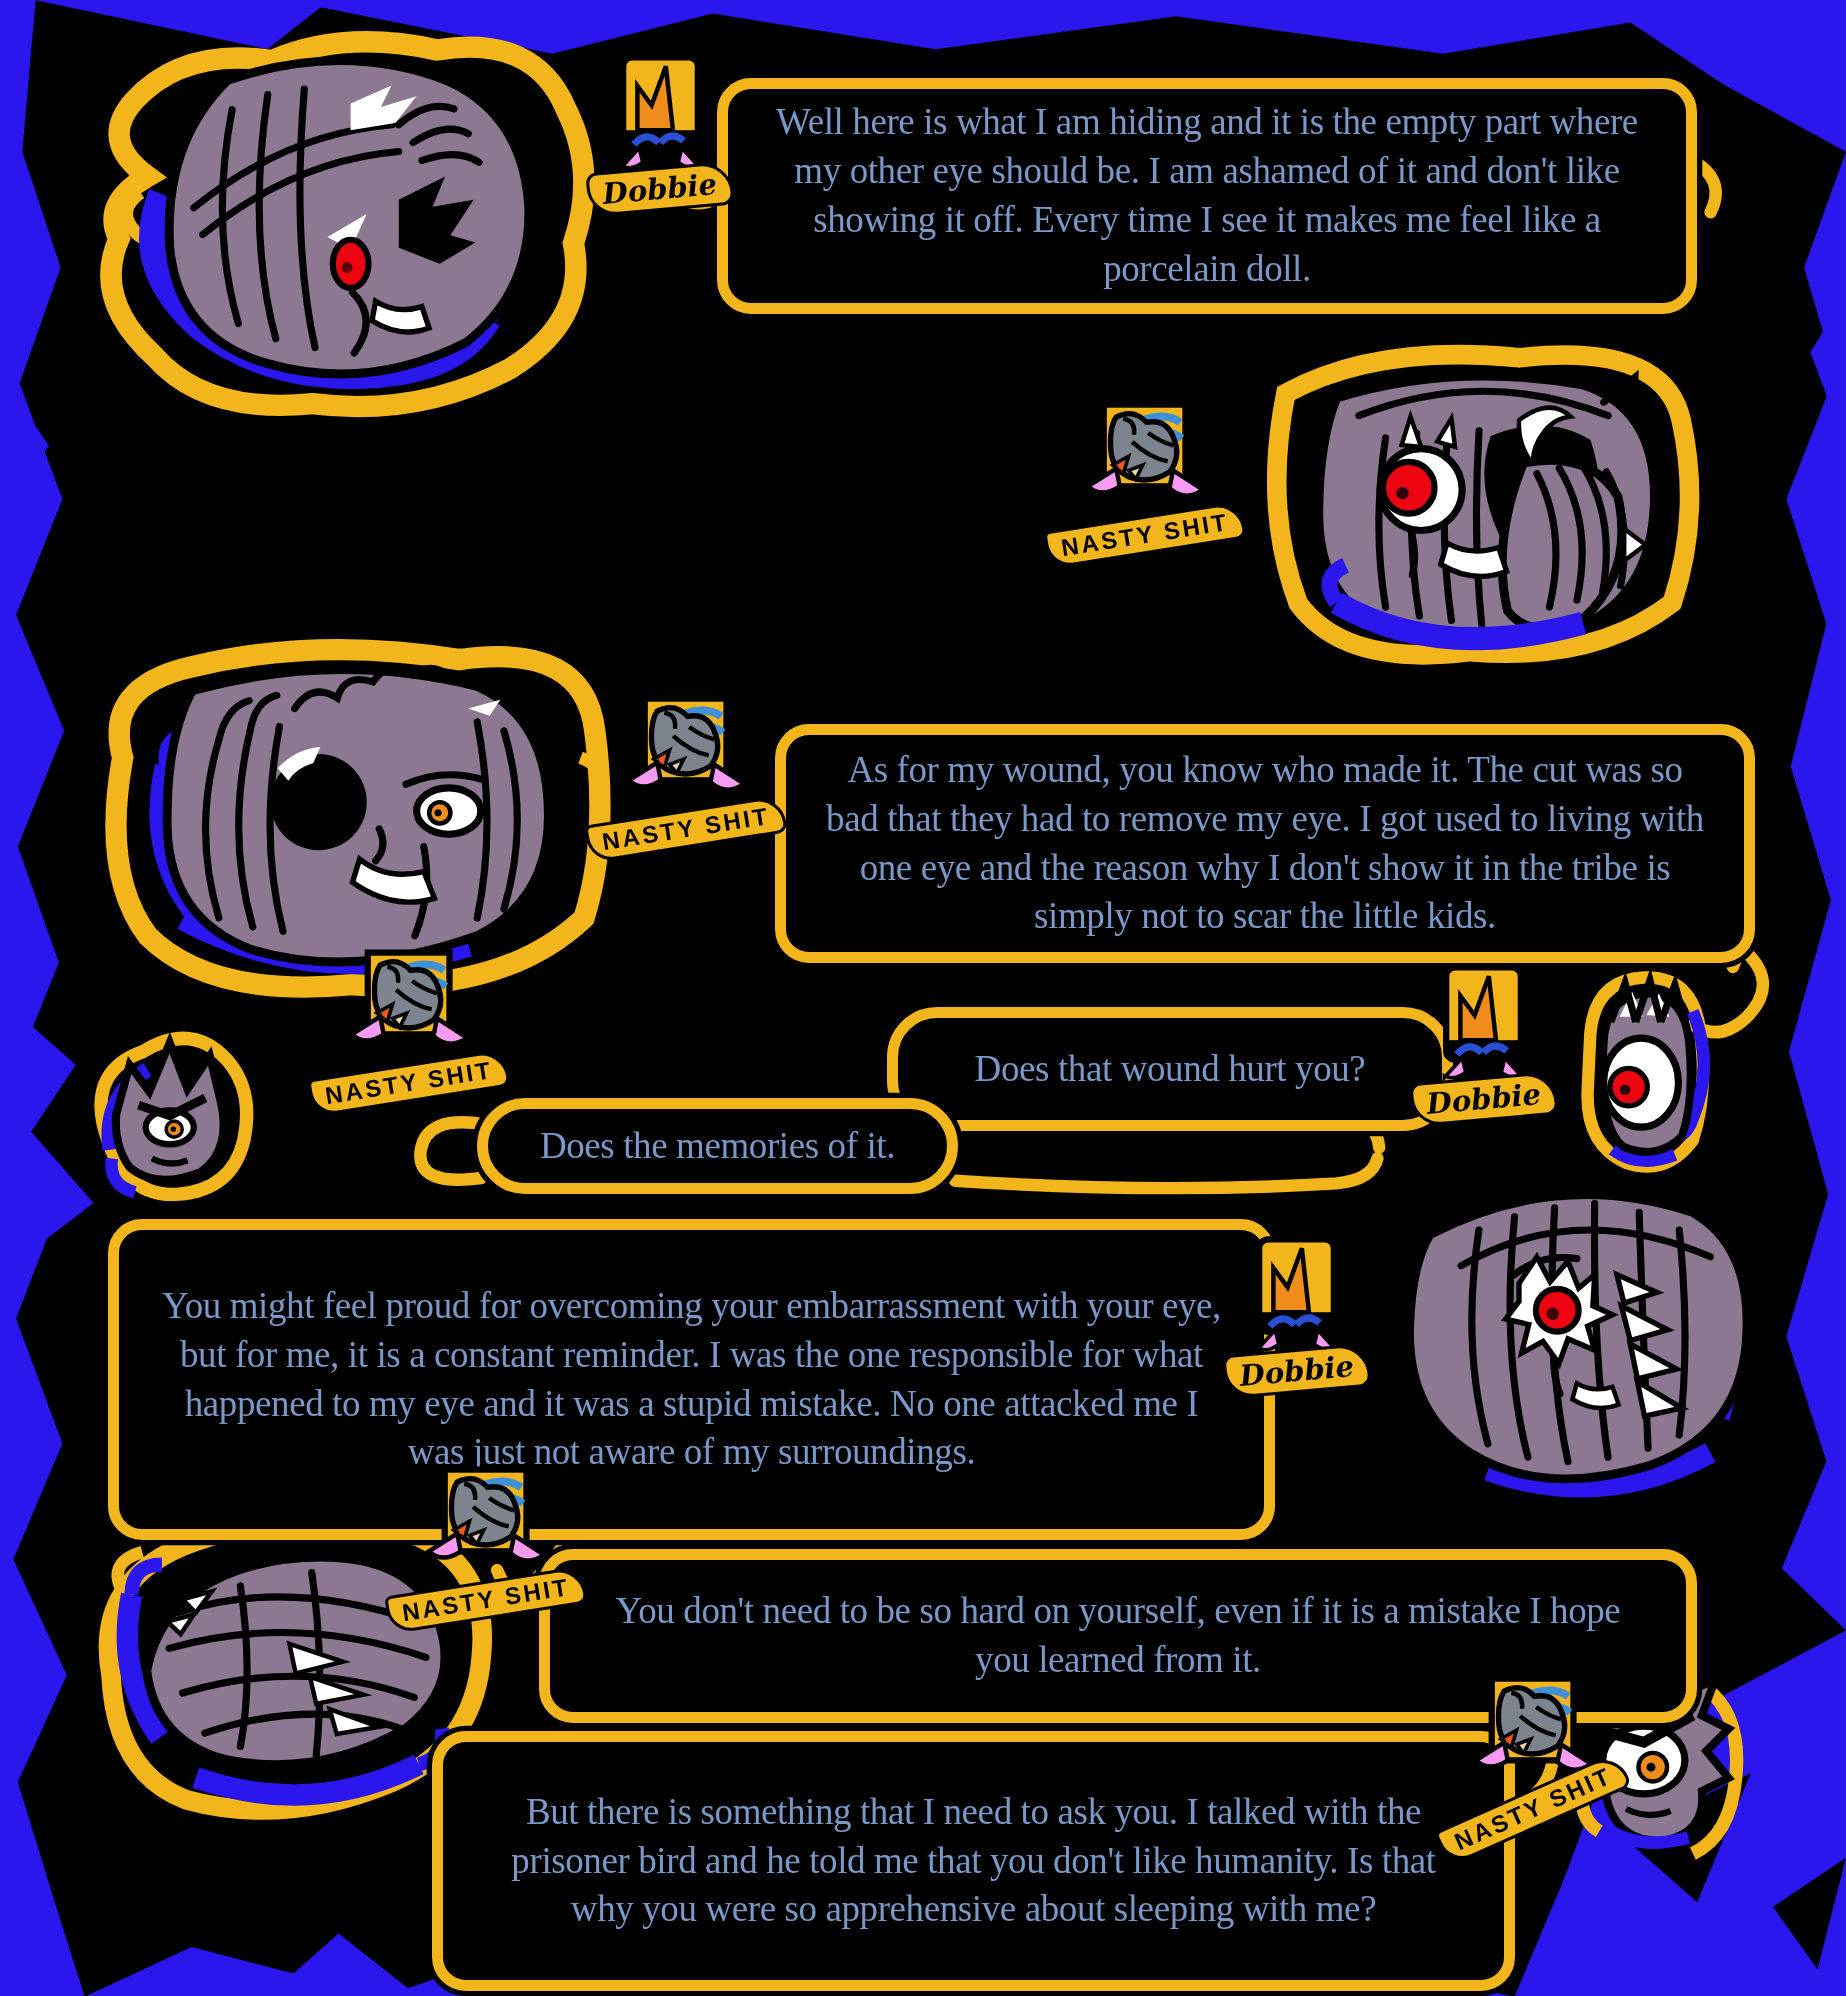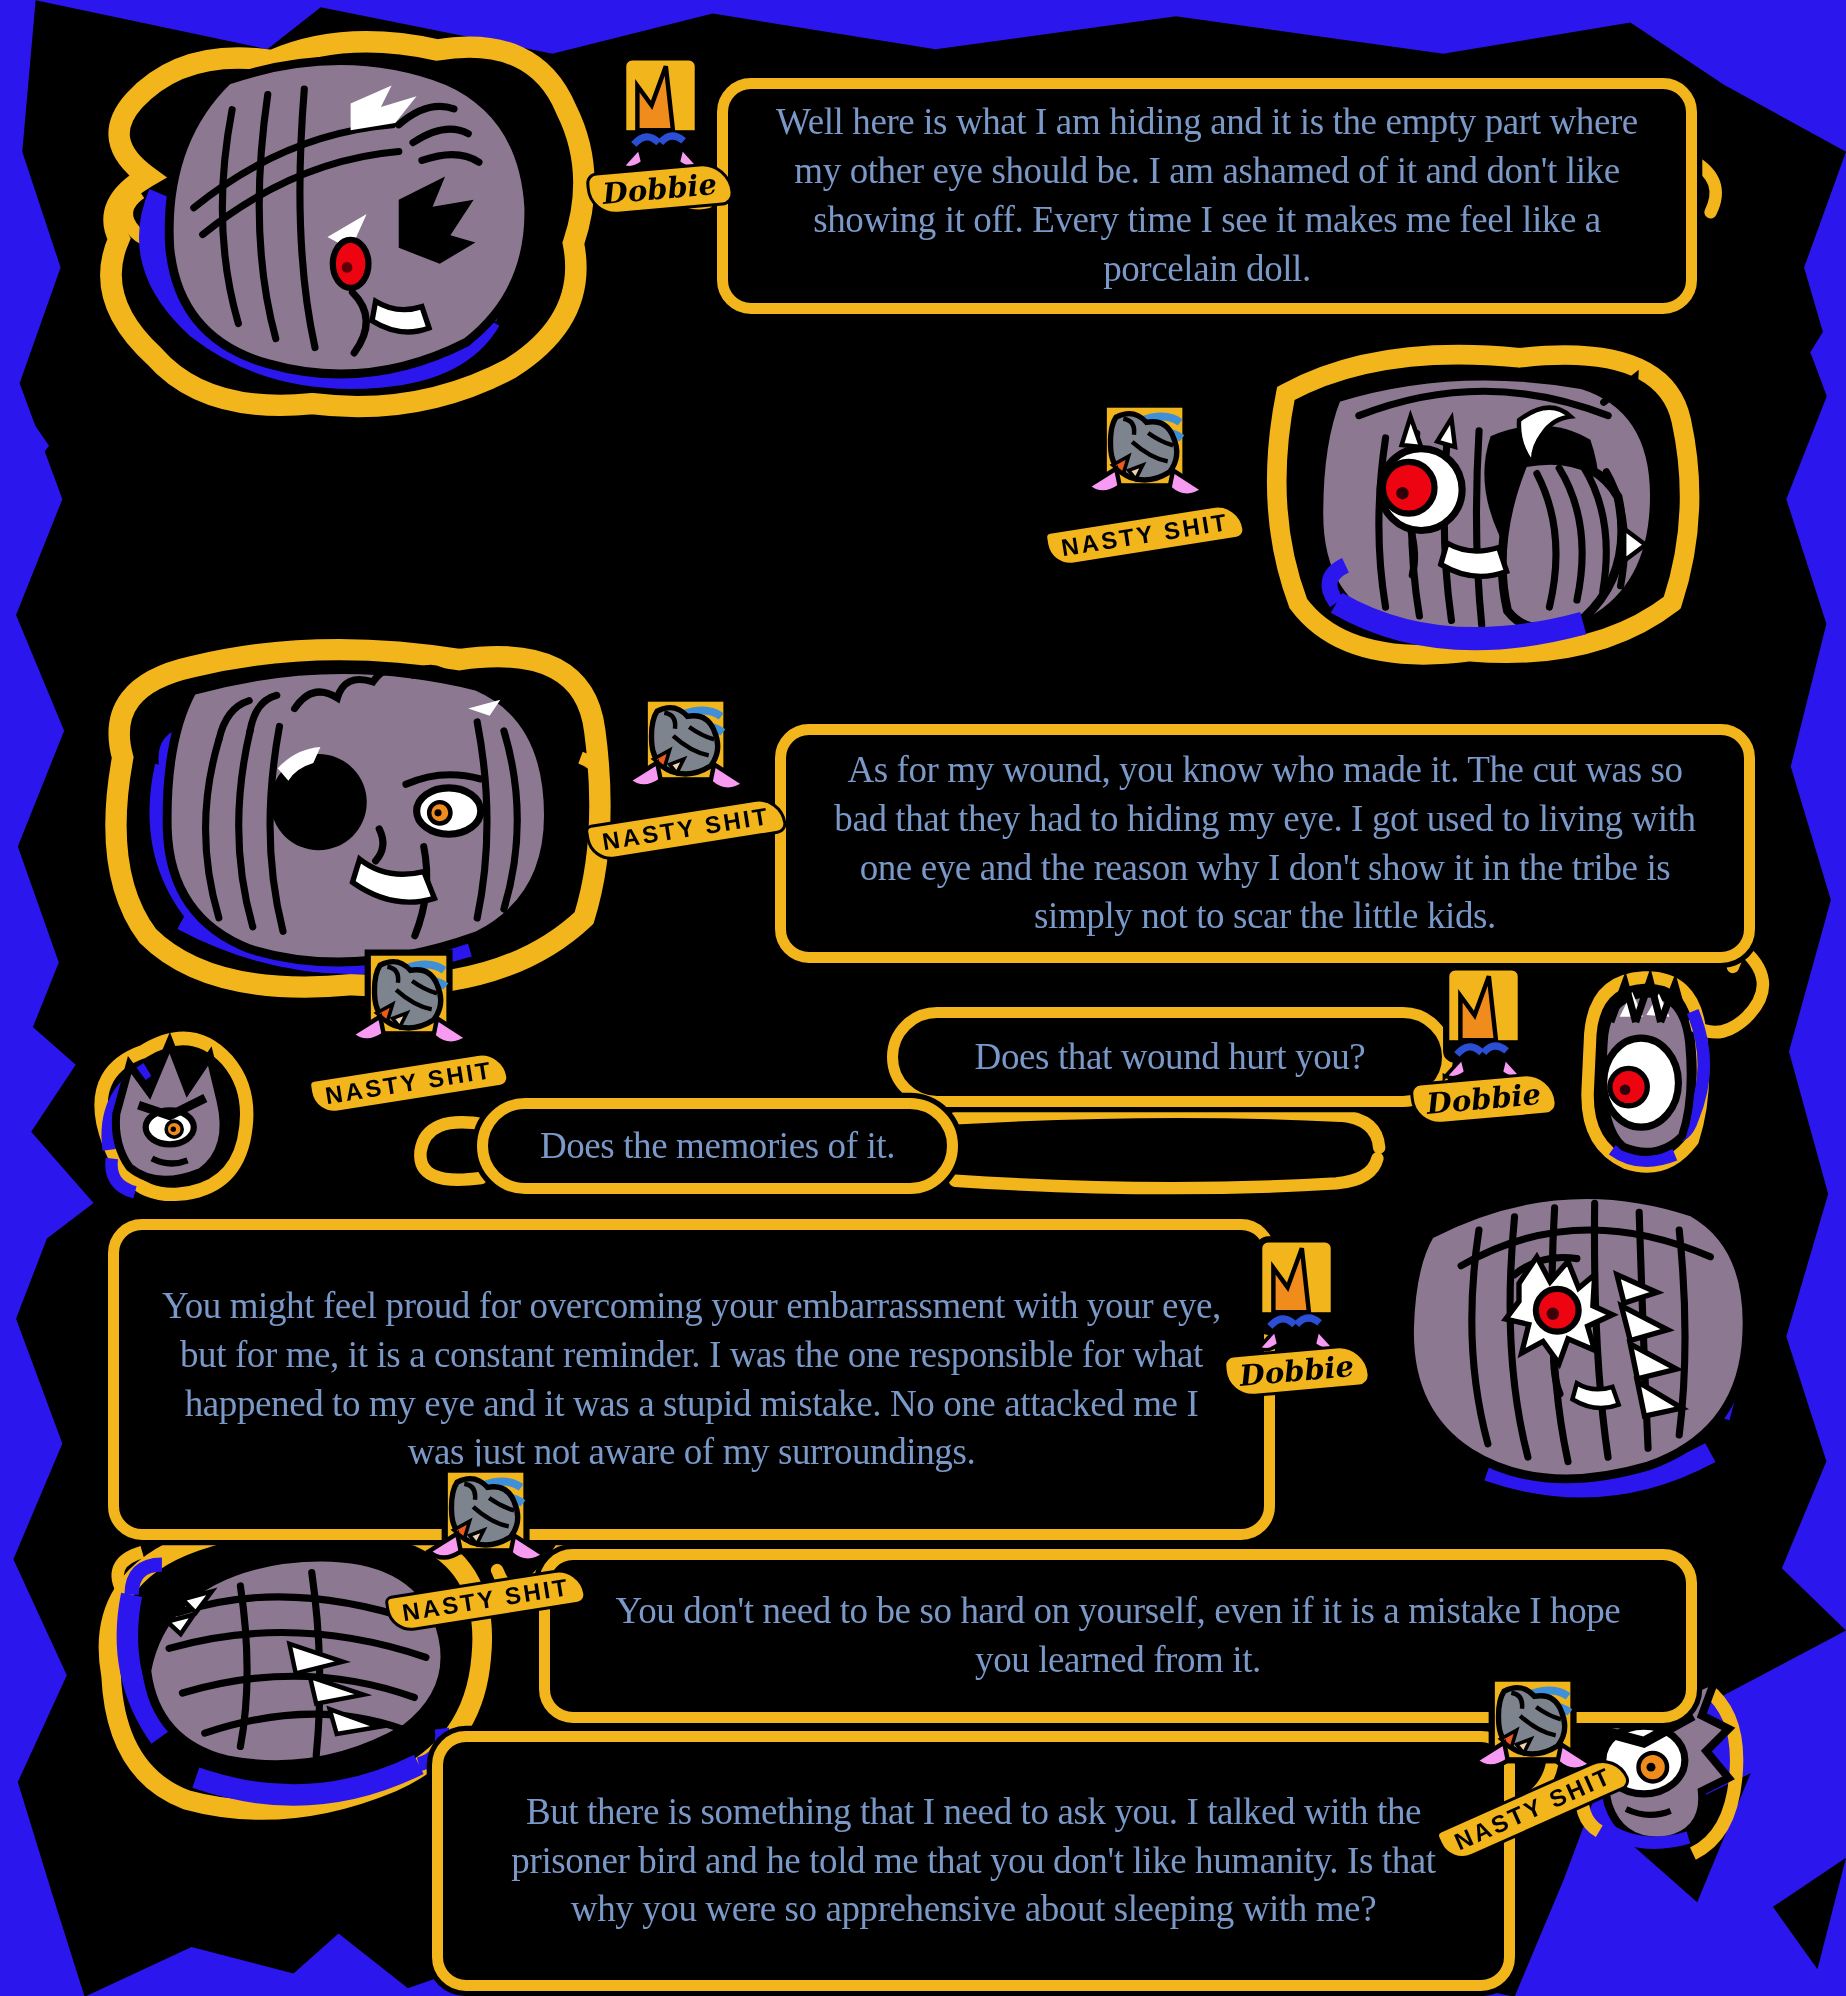--- a/index.html
+++ b/index.html
@@ -378,24 +378,24 @@
     </svg>
     <span class="sig sig-nasty tilt-more">NASTY SHIT</span>
   </div>
 
   <div class="abs bubble" style="left:717px;top:78px;width:980px;height:236px">
     <p>Well here is what I am hiding and it is the empty part where my other eye should be. I am ashamed of it and don't like showing it off. Every time I see it makes me feel like a porcelain doll.</p>
   </div>
 
 
   <div class="abs bubble" style="left:775px;top:724px;width:980px;height:239px">
-    <p>As for my wound, you know who made it. The cut was so bad that they had to hiding my eye. I got used to living with one eye and the reason why I don't show it in the tribe is simply not to scar the little kids.</p>
-  </div>
-
-  <div class="abs bubble" style="left:887px;top:1007px;width:566px;height:100px;border-radius:50px">
+    <p>As for my wound, you know who made it. The cut was so bad that they had to remove my eye. I got used to living with one eye and the reason why I don't show it in the tribe is simply not to scar the little kids.</p>
+  </div>
+
+  <div class="abs bubble" style="left:887px;top:1007px;width:566px;height:124px;border-radius:50px">
     <p>Does that wound hurt you?</p>
   </div>
 
   <div class="abs bubble" style="left:477px;top:1098px;width:481px;height:96px;border-radius:48px">
     <p>Does the memories of it.</p>
   </div>
 
   <div class="abs bubble" style="left:108px;top:1219px;width:1167px;height:321px">
     <p>You might feel proud for overcoming your embarrassment with your eye, but for me, it is a constant reminder. I was the one responsible for what happened to my eye and it was a stupid mistake. No one attacked me I was just not aware of my surroundings.</p>
   </div>

